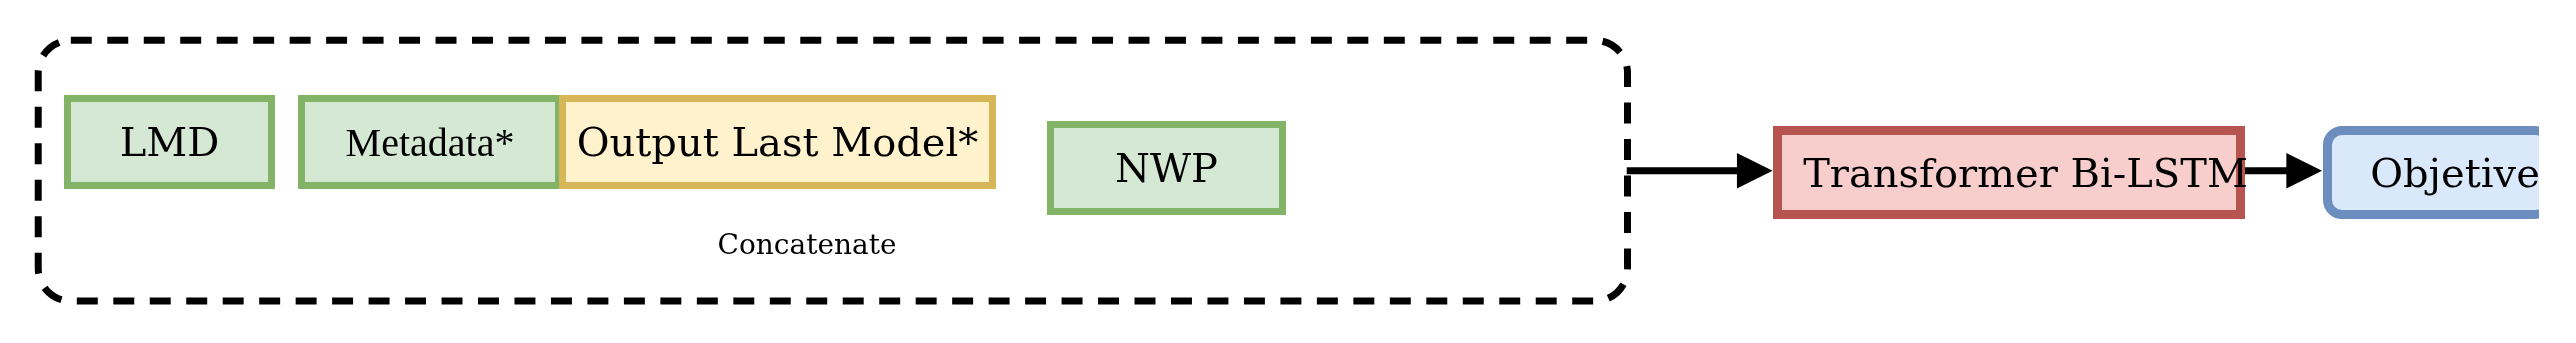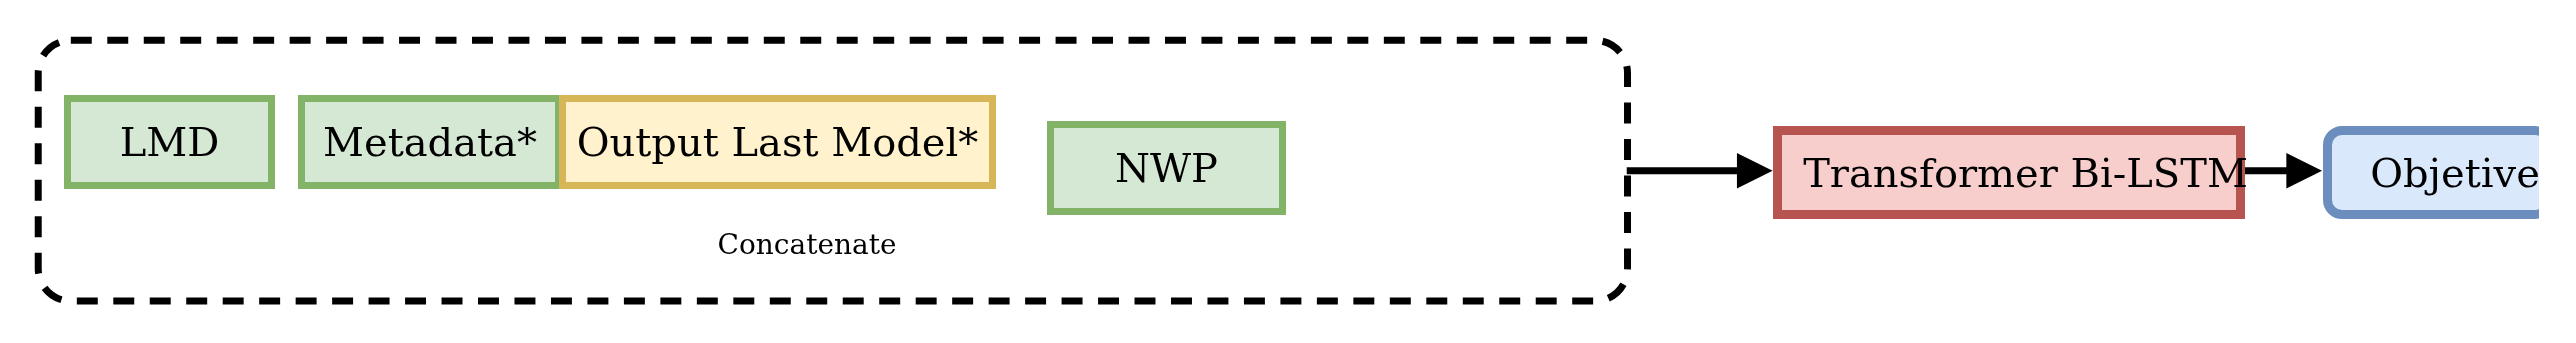--- a/index.html
+++ b/index.html
@@ -87,21 +87,21 @@
     <g>
       <line x1="2890" y1="220" x2="2950" y2="220" stroke="#000000" stroke-width="9"></line>
       <polygon points="2944,197 2990,220 2944,243" fill="#000000"></polygon>
     </g>
   </svg>
 
   <div class="node input-box" id="box-lmd" style="background: rgb(213, 232, 212); border-color: rgb(130, 179, 102);">
     <span>LMD</span>
   </div>
 
-  <div class="node input-box" id="box-metadata" style="background: rgb(213, 232, 212); border-color: rgb(130, 179, 102);">
+  <div class="node input-box" id="box-metadata" style="background: rgb(213, 232, 212); border-color: rgb(130, 179, 102); font-family: Liberation Serif, serif;">
     <span>Metadata*</span>
   </div>
 
   <div class="node input-box" id="box-olm" style="background: rgb(255, 242, 204); border-color: rgb(214, 182, 86);">
     <span>Output Last Model*</span>
   </div>
 
   <div class="node input-box" id="box-nwp" style="background: rgb(213, 232, 212); border-color: rgb(130, 179, 102);">
     <span>NWP</span>
   </div>

